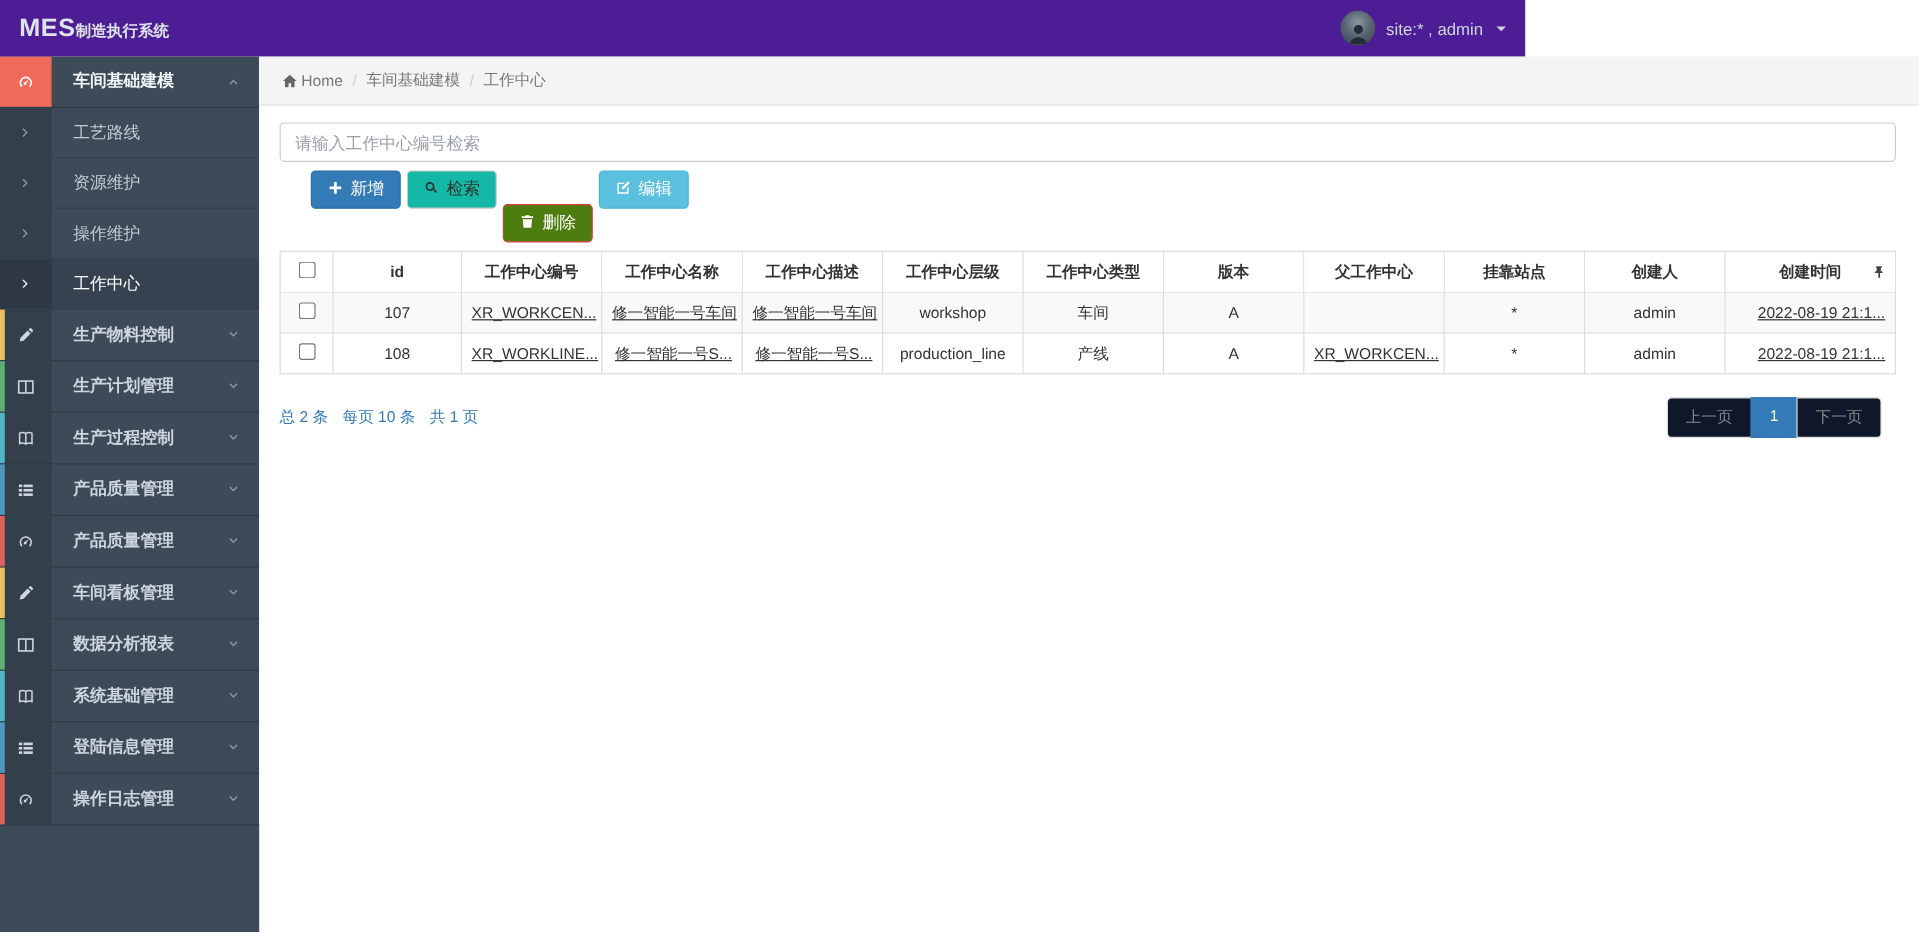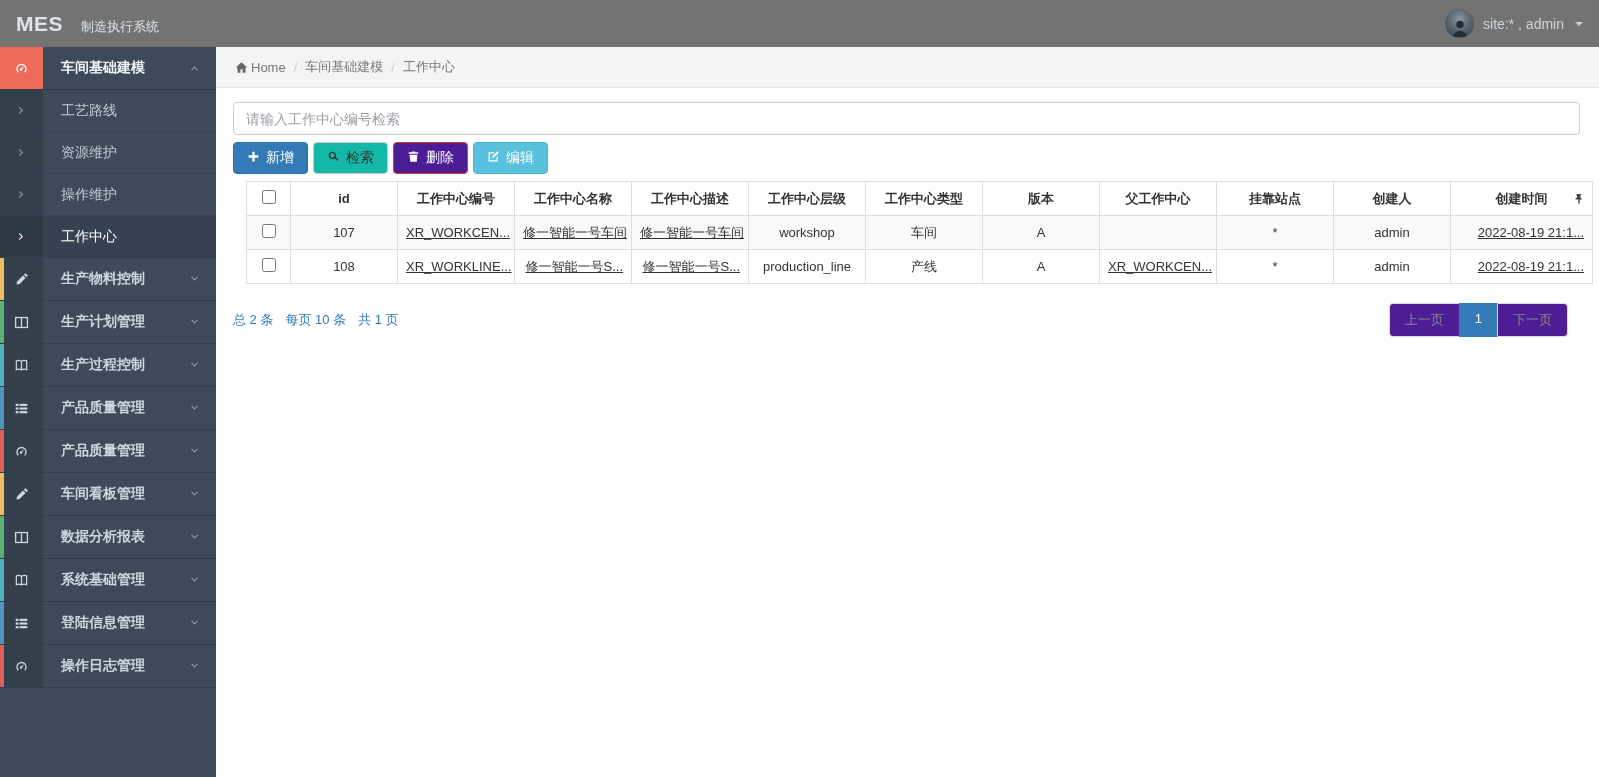--- a/index.html
+++ b/index.html
@@ -1,25 +1,25 @@
 <!DOCTYPE html>
 <html><head>
 <meta charset="utf-8">
 <style>
   * { box-sizing: border-box; margin: 0; padding: 0; }
   html,body { width:1599px; height:777px; overflow:hidden; background:#fff;
     font-family:"Liberation Sans", sans-serif; }
 
   
-  .navbar { position:absolute; top:0; left:0; width:1599px; height:47px;
-    background:#737373; display:flex; align-items:center; justify-content:space-between;
+  .navbar { position:absolute; top:0; left:0; width:1271px; height:47px;
+    background:#4c1d95; display:flex; align-items:center; justify-content:space-between;
     padding:0 16px; z-index:20; }
   .brand { display:flex; align-items:baseline; color:#dde3e9; cursor:default; }
   .brand-bold { font-size:21px; font-weight:bold; letter-spacing:.5px; }
-  .brand-rest { font-size:13px; font-weight:normal; margin-left:18px; }
+  .brand-rest { font-size:13px; font-weight:bold; margin-left:0; }
   .user-box { display:flex; align-items:center; gap:9px; color:#cdd5dc; font-size:14px; cursor:pointer; }
   .avatar { width:29px; height:29px; border-radius:50%; overflow:hidden;
     background:radial-gradient(circle at 50% 35%, #8a97a3 0%, #5a6773 45%, #323c47 100%);
     display:flex; align-items:flex-end; justify-content:center; }
   .avatar svg { width:20px; height:20px; color:#242d36; }
   .caret { display:inline-block; width:0; height:0; border-left:4px solid transparent;
     border-right:4px solid transparent; border-top:4px solid #cdd5dc; margin-left:2px; }
 
   
   .sidebar { position:absolute; top:47px; left:0; width:216px; height:730px;
@@ -57,42 +57,42 @@
   .content { padding:14px 19px 0 17px; }
   .search-input { width:100%; height:33px; border:1px solid #ccc; border-radius:4px;
     padding:0 12px; font-size:14px; color:#333; outline:none; font-family:inherit; }
   .search-input::placeholder { color:#9aa0a6; }
 
   .toolbar { margin-top:7px; display:flex; gap:5px; }
   .btn { display:inline-flex; align-items:center; gap:6px; height:32px; padding:0 13px;
     border-radius:4px; font-size:14px; cursor:pointer; border:1px solid transparent;
     font-family:inherit; }
   .btn svg { width:13px; height:13px; }
-  .btn-primary { background:#337ab7; border-color:#2e6da4; color:#fff; }
+  .btn-primary { background:#337ab7; border-color:#2e6da4; color:#fff;margin-left:26px; }
   .btn-default { background:#14b8a6; border-color:#ccc; color:#333; }
-  .btn-danger { background:#4c1d95; border-color:#d43f3a; color:#fff; }
+  .btn-danger { background:#4d7c0f; border-color:#d43f3a; color:#fff;margin-top:28px; }
   .btn-info { background:#5bc0de; border-color:#46b8da; color:#fff; }
 
   table.grid { margin-top:7px; width:100%; border-collapse:collapse; table-layout:fixed;
-    font-size:13px; color:#333;margin-left:13px; }
+    font-size:13px; color:#333; }
   .grid th, .grid td { border:1px solid #ddd; height:34px; padding:0 8px;
     text-align:center; overflow:hidden; white-space:nowrap; }
   .grid th { font-weight:bold; background:#fff; position:relative; }
   .grid tbody tr:nth-child(odd) { background:#f9f9f9; }
   .grid td.left { text-align:right;text-decoration:underline; }
   .pin-btn { position:absolute; right:7px; top:50%; transform:translateY(-50%);
     color:#444; cursor:pointer; }
   .pin-btn svg { width:12px; height:12px; display:block; }
   .grid input[type=checkbox] { width:14px; height:14px; cursor:pointer; }
 
   .table-footer { display:flex; align-items:center; justify-content:space-between;
     margin-top:19px; padding-right:12px; }
   .summary { color:#337ab7; font-size:13px; display:flex; gap:12px; }
   .pager { display:inline-flex; }
-  .pager a { display:inline-block; padding:7px 15px; border:1px solid #ddd; background:#4c1d95;
+  .pager a { display:inline-block; padding:7px 15px; border:1px solid #ddd; background:#0f172a;
     color:#8a8a8a; font-size:13px; text-decoration:none; cursor:pointer; margin-left:-1px; }
   .pager a:first-child { border-top-left-radius:4px; border-bottom-left-radius:4px; margin-left:0; }
   .pager a:last-child { border-top-right-radius:4px; border-bottom-right-radius:4px; }
   .pager a.active { background:#337ab7; border-color:#337ab7; color:#fff; }
 </style>
 </head>
 <body>
 
 <div class="navbar">
   <div class="brand">

